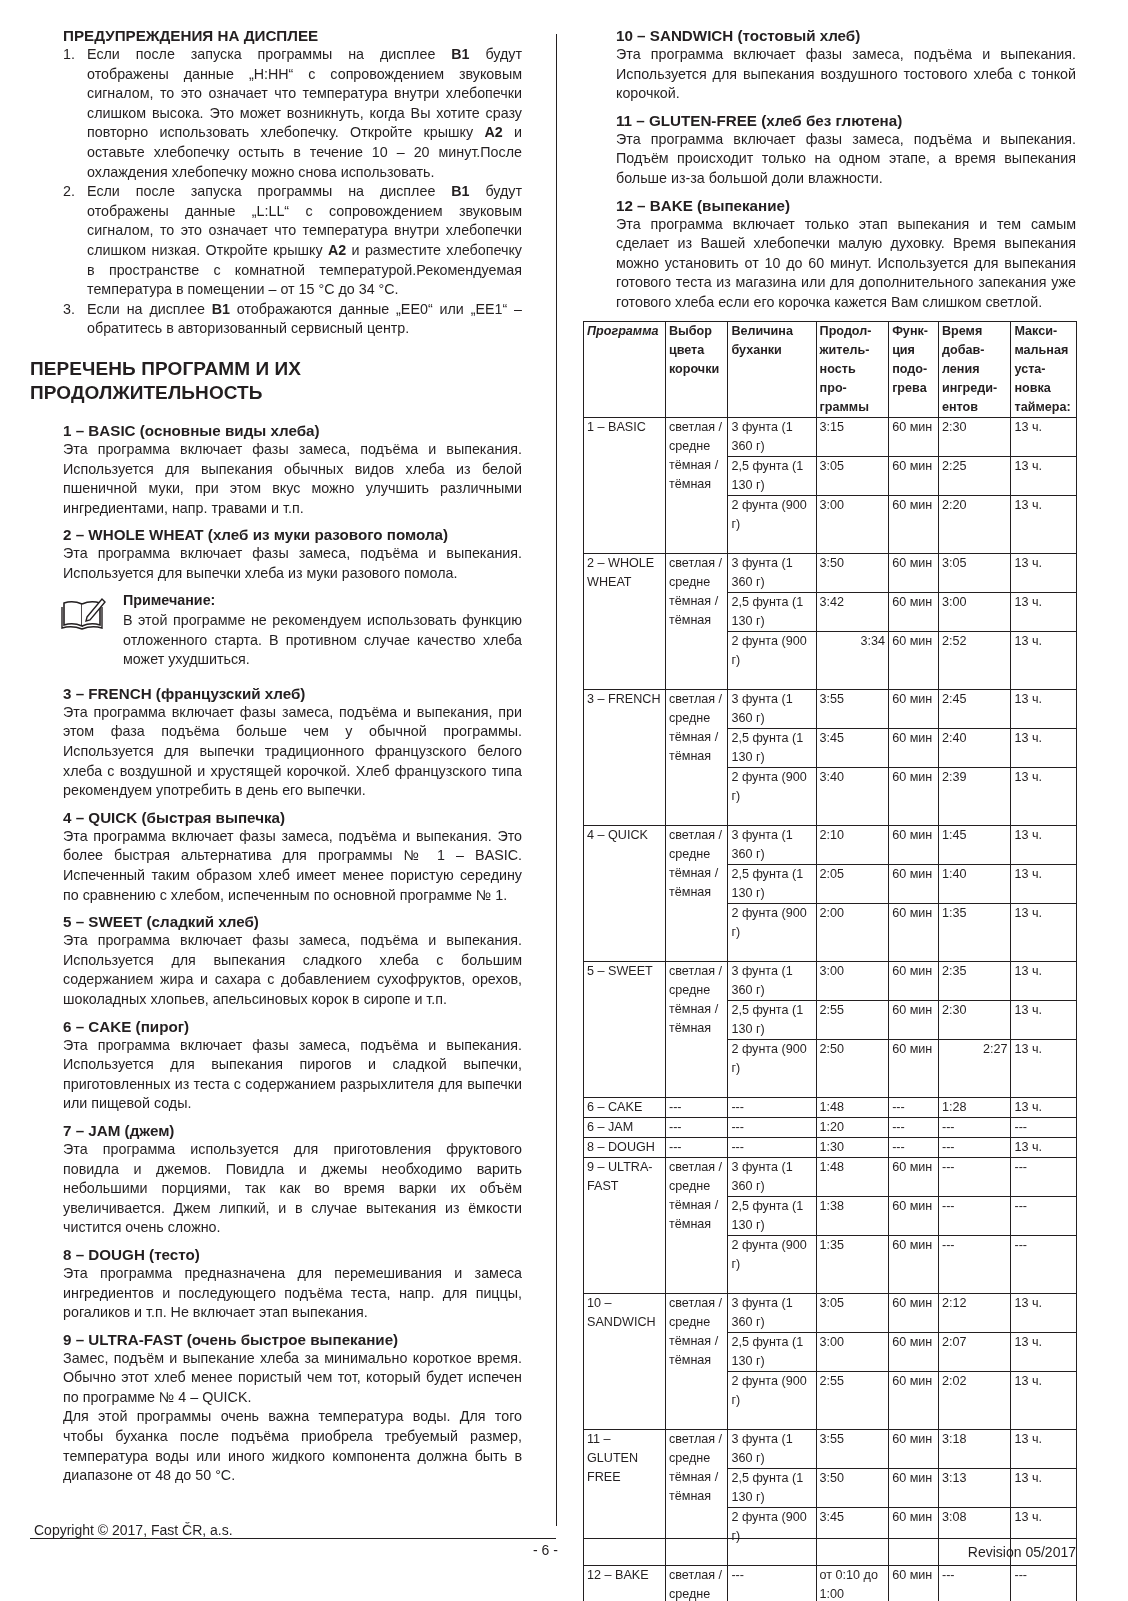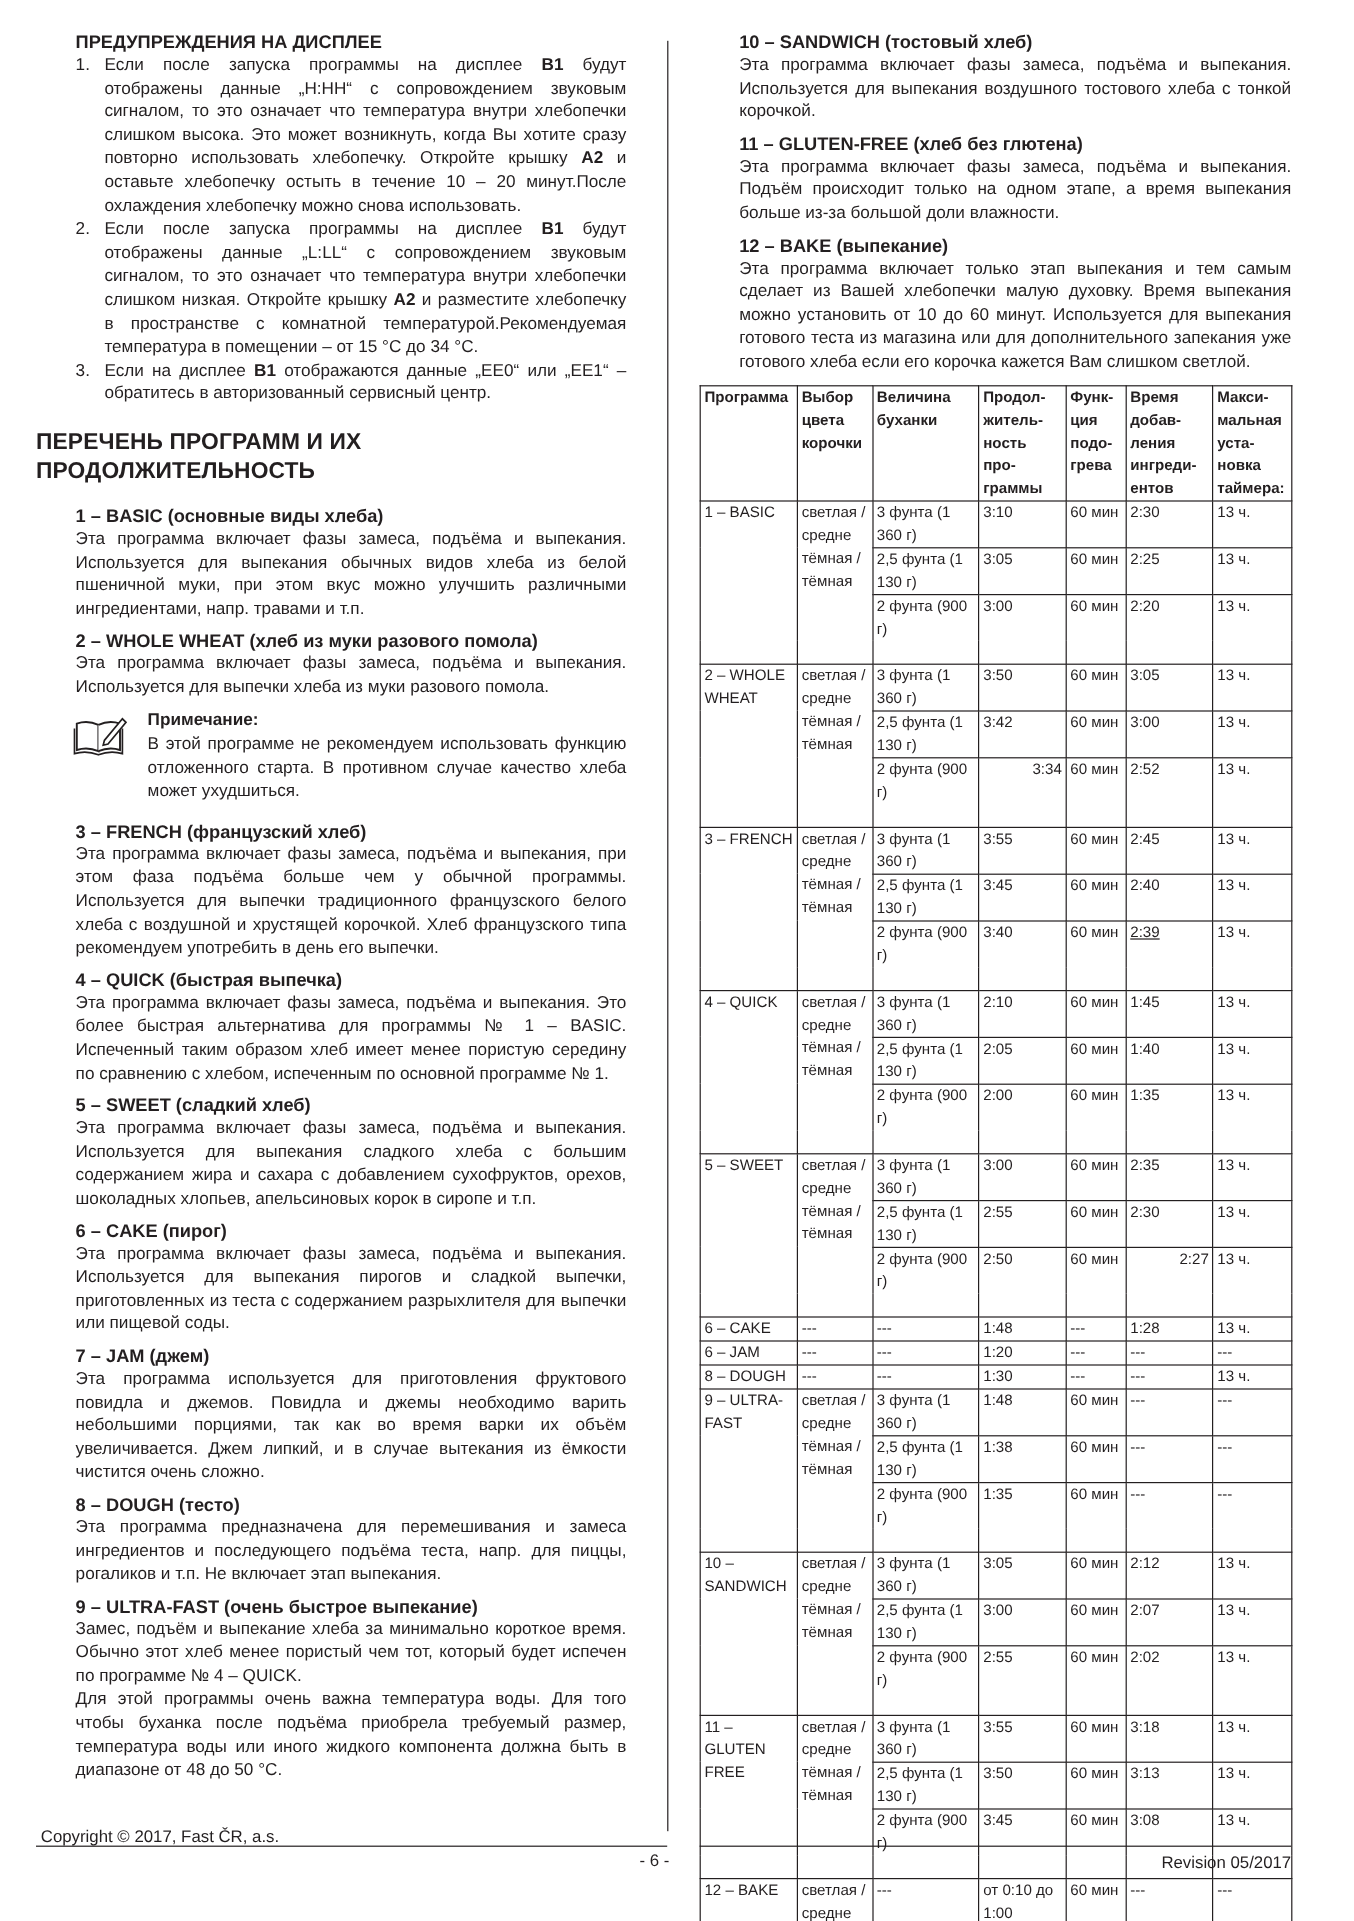--- a/index.html
+++ b/index.html
@@ -109,35 +109,35 @@
       </section>
       <section class="sec">
         <h2 class="h2">12 – BAKE (выпекание)</h2>
         <p class="p">Эта программа включает только этап выпекания и тем самым сделает из Вашей хлебопечки малую духовку. Время выпекания можно установить от 10 до 60 минут. Используется для выпекания готового теста из магазина или для дополнительного запекания уже готового хлеба если его корочка кажется Вам слишком светлой.</p>
       </section>
     </div>
 
   <table class="prog" id="prog-table">
     <thead>
         <tr id="prog-thead">
-          <th style="width: 80px;">Программа</th>
+          <th style="width: 80px; font-style: italic;">Программа</th>
           <th style="width: 63px;">Выбор цвета корочки</th>
           <th style="width: 110px;">Величина буханки</th>
           <th style="width: 57px;">Продол-житель-ность про-граммы</th>
           <th style="width: 53px;">Функ-ция подо-грева</th>
           <th style="width: 63px;">Время добав-ления ингреди-ентов</th>
           <th style="width: 62px;">Макси-мальная уста-новка таймера:</th>
         </tr>
       </thead>
     <tbody id="prog-tbody">
         <tr>
           <td rowspan="4">1 – BASIC</td>
           <td rowspan="4">светлая / средне тёмная / тёмная</td>
           <td>3 фунта (1 360 г)</td>
-          <td>3:10</td>
+          <td>3:15</td>
           <td>60 мин</td>
           <td>2:30</td>
           <td>13 ч.</td>
         </tr>
         <tr>
           <td>2,5 фунта (1 130 г)</td>
           <td>3:05</td>
           <td>60 мин</td>
           <td>2:25</td>
           <td>13 ч.</td>
@@ -199,21 +199,21 @@
           <td>2,5 фунта (1 130 г)</td>
           <td>3:45</td>
           <td>60 мин</td>
           <td>2:40</td>
           <td>13 ч.</td>
         </tr>
         <tr>
           <td style="border-bottom: none;">2 фунта (900 г)</td>
           <td style="border-bottom: none;">3:40</td>
           <td style="border-bottom: none;">60 мин</td>
-          <td style="border-bottom: none; text-decoration: underline;">2:39</td>
+          <td style="border-bottom: none;">2:39</td>
           <td style="border-bottom: none;">13 ч.</td>
         </tr>
         <tr>
           <td style="border-top: none; height: 19px;"></td>
           <td style="border-top: none; height: 19px;"></td>
           <td style="border-top: none; height: 19px;"></td>
           <td style="border-top: none; height: 19px;"></td>
           <td style="border-top: none; height: 19px;"></td>
         </tr>
         <tr>

